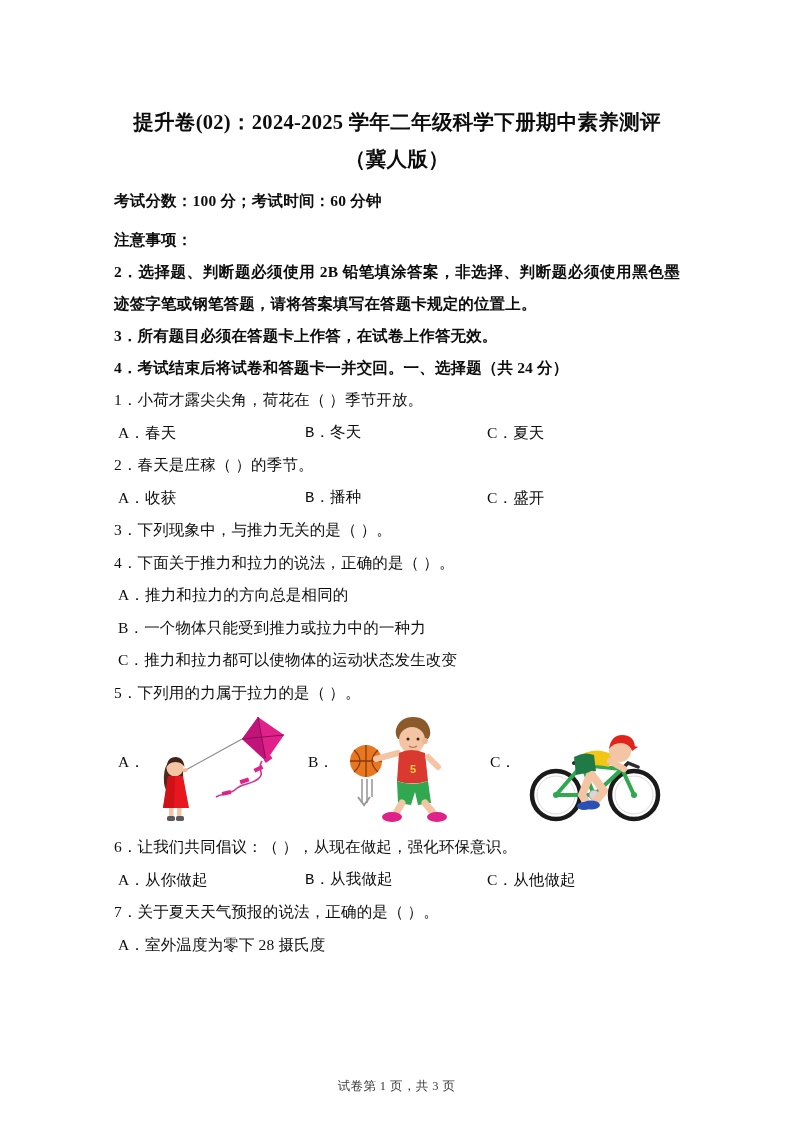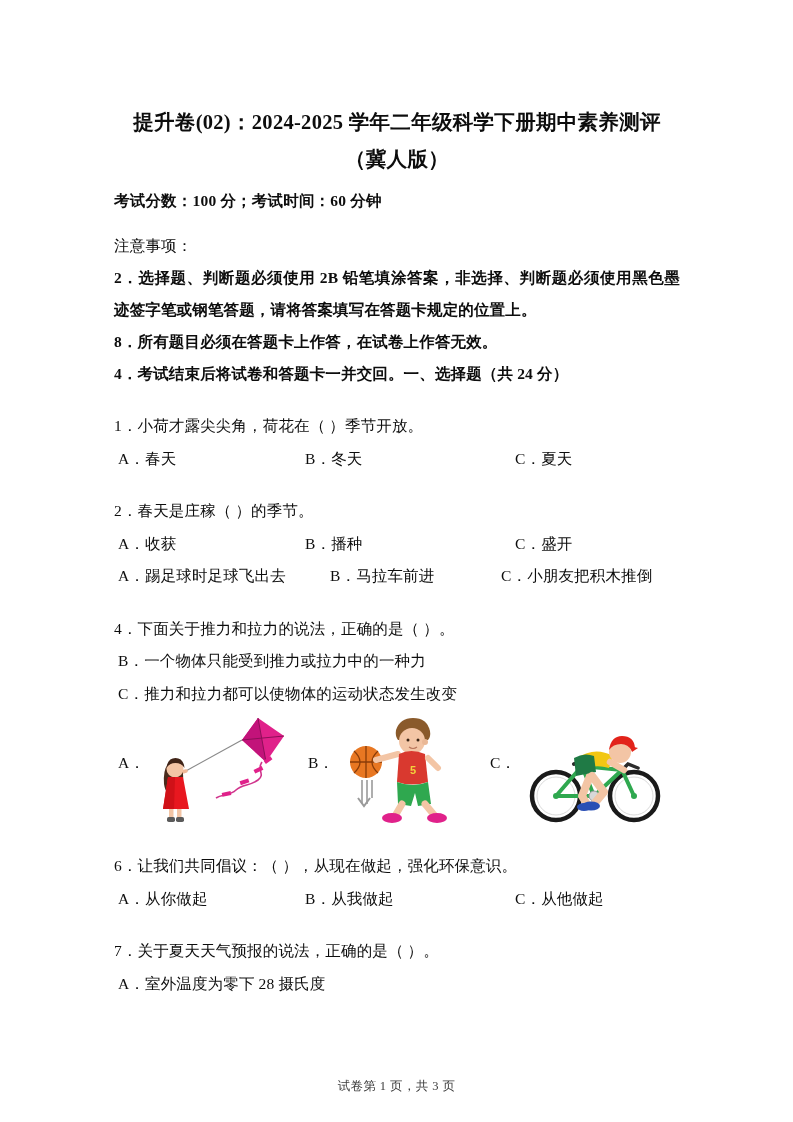--- a/index.html
+++ b/index.html
@@ -48,58 +48,57 @@
     font-size: 15.5px;
     font-weight: bold;
     text-align: left;
     line-height: 33px;
     margin-top: 6px;
     letter-spacing: 0.2px;
   }
 
   .notice-head {
     font-size: 15.5px;
-    font-weight: normal;
+    font-weight: bold;
     line-height: 33px;
-    margin-top: 12px;
+    margin-top: 6px;
     letter-spacing: 0.2px;
   }
 
   .notice-item {
     font-size: 15.5px;
     font-weight: bold;
     line-height: 32px;
     letter-spacing: 0.15px;
     text-align: justify;
     text-justify: inter-ideograph;
   }
 
   .q-line {
     font-size: 15.5px;
     font-weight: normal;
     line-height: 32.5px;
     letter-spacing: 0.15px;
-    margin-top: 20px;
   }
 
   .opt-row {
     position: relative;
     font-size: 15.5px;
     line-height: 32.5px;
     height: 32.5px;
     letter-spacing: 0.15px;
   }
   .opt {
     position: absolute;
     top: 0;
     white-space: nowrap;
   }
   .opt.a { left: 4px; }
-  .opt.b { left: 191px; }
-  .opt.c { left: 401px; }
+  .opt.b { left: 191px; font-family: Liberation Mono, monospace; }
+  .opt.c { left: 373px; }
 
   
   .opt-row.tight .opt.a { left: 4px; }
   .opt-row.tight .opt.b { left: 216px; }
   .opt-row.tight .opt.c { left: 387px; }
 
   .opt-stack .opt-line {
     font-size: 15.5px;
     line-height: 32.5px;
     letter-spacing: 0.15px;
@@ -154,49 +153,47 @@
     <h1 class="doc-title">
       <span>提升卷(02)：2024-2025 学年二年级科学下册期中素养测评</span>
       <span class="line2">（冀人版）</span>
     </h1>
 
     <div class="exam-meta">考试分数：100 分；考试时间：60 分钟</div>
 
     <div class="notice-head">注意事项：</div>
 
     <div class="notice-item">2．选择题、判断题必须使用 2B 铅笔填涂答案，非选择、判断题必须使用黑色墨迹签字笔或钢笔答题，请将答案填写在答题卡规定的位置上。</div>
-    <div class="notice-item">8．所有题目必须在答题卡上作答，在试卷上作答无效。</div>
+    <div class="notice-item">3．所有题目必须在答题卡上作答，在试卷上作答无效。</div>
     <div class="notice-item">4．考试结束后将试卷和答题卡一并交回。一、选择题（共 24 分）</div>
 
     <div class="q-line">1．小荷才露尖尖角，荷花在（   ）季节开放。</div>
     <div class="opt-row">
       <span class="opt a"><span>A．</span><span>春天</span></span>
       <span class="opt b"><span>B．</span><span>冬天</span></span>
       <span class="opt c"><span>C．</span><span>夏天</span></span>
     </div>
 
     <div class="q-line">2．春天是庄稼（   ）的季节。</div>
     <div class="opt-row">
       <span class="opt a"><span>A．</span><span>收获</span></span>
       <span class="opt b"><span>B．</span><span>播种</span></span>
       <span class="opt c"><span>C．</span><span>盛开</span></span>
     </div>
 
-    <div class="opt-row tight">
-      <span class="opt a"><span>A．</span><span>踢足球时足球飞出去</span></span>
-      <span class="opt b"><span>B．</span><span>马拉车前进</span></span>
-      <span class="opt c"><span>C．</span><span>小朋友把积木推倒</span></span>
-    </div>
+    <div class="q-line">3．下列现象中，与推力无关的是（   ）。</div>
 
     <div class="q-line">4．下面关于推力和拉力的说法，正确的是（   ）。</div>
     <div class="opt-stack">
+      <div class="opt-line"><span>A．</span><span>推力和拉力的方向总是相同的</span></div>
       <div class="opt-line"><span>B．</span><span>一个物体只能受到推力或拉力中的一种力</span></div>
       <div class="opt-line"><span>C．</span><span>推力和拉力都可以使物体的运动状态发生改变</span></div>
     </div>
 
+    <div class="q-line">5．下列用的力属于拉力的是（   ）。</div>
     <div class="pic-row">
 
       <div class="pic-cell a">
         <span class="pic-label">A．</span>
         <div class="pic-art">
           <svg width="150" height="112" viewBox="0 0 150 112">
 
             <g>
               <polygon points="108,4 134,22 116,48 92,26" fill="#e0218a"></polygon>
               <polygon points="108,4 116,48 92,26" fill="#c2137a"></polygon>

